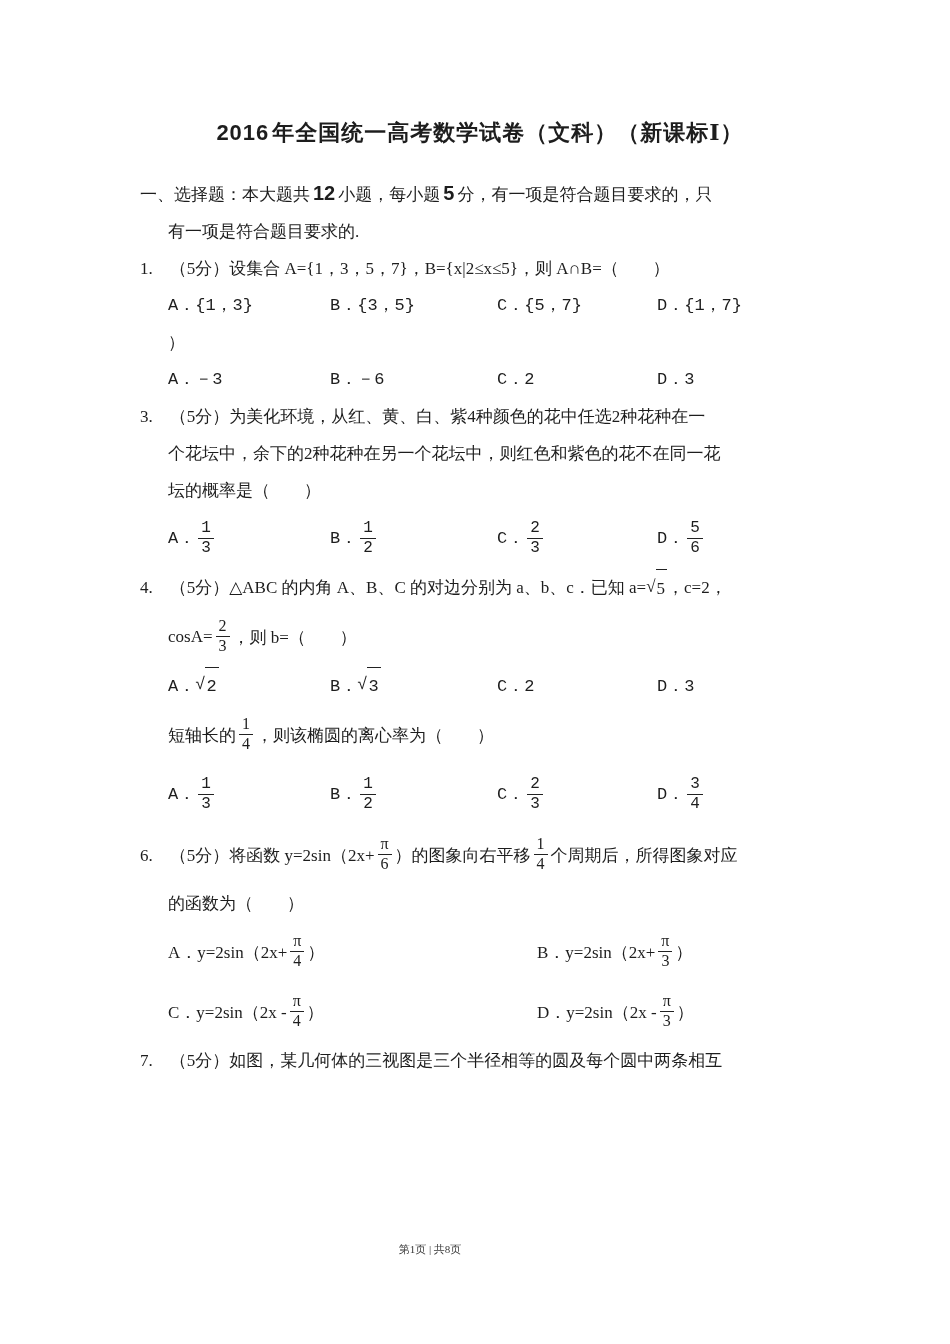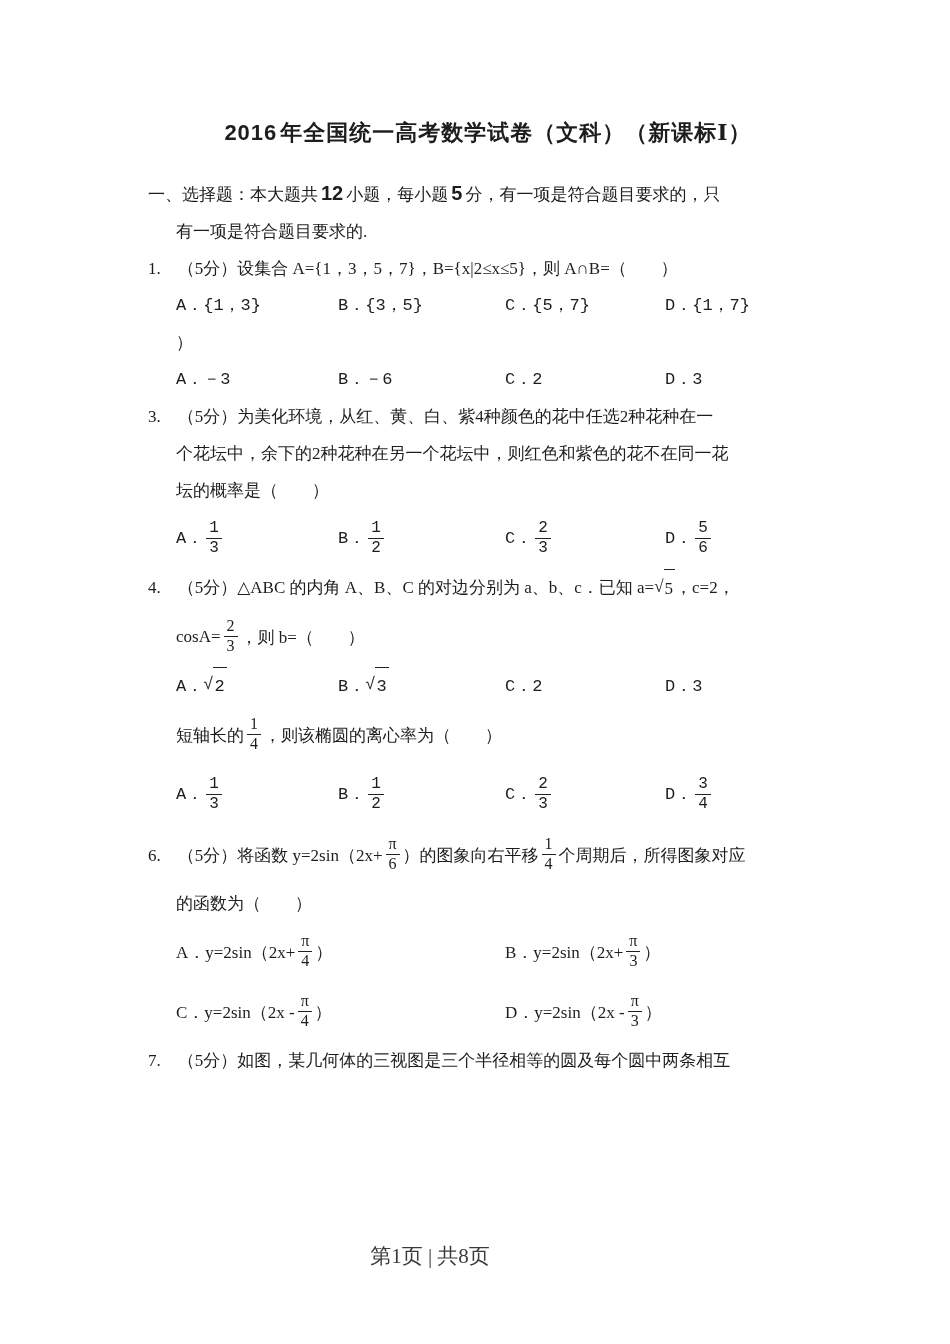--- a/index.html
+++ b/index.html
@@ -6,21 +6,21 @@
   html,body { margin:0; padding:0; }
   body {
     width: 950px; height: 1344px;
     background: #ffffff;
     color: #1d1d1d;
     font-family: "Liberation Serif", "DejaVu Serif", serif;
     font-size: 17px;
     position: relative;
     overflow: hidden;
   }
-  .page { position: absolute; left: 140px; top: 118px; width: 680px; margin-left: 8px; }
+  .page { position: absolute; left: 140px; top: 118px; width: 680px; }
   .title {
     margin: 0 0 27px 0;
     font-size: 22px; font-weight: 700;
     text-align: center; letter-spacing: 1px;
     white-space: nowrap;
   }
   .title .year { font-family: "Liberation Sans", "DejaVu Sans", sans-serif; margin-right: 3px; }
   .ln { line-height: 37px; min-height: 37px; white-space: nowrap; }
   .indent { padding-left: 28px; }
   .tall { display: flex; align-items: center; min-height: 60px; white-space: nowrap; }
@@ -29,37 +29,37 @@
     font-family: "Liberation Sans", "DejaVu Sans", sans-serif;
     font-size: 20px; padding: 0 3px;
   }
   .opts4 {
     display: grid; grid-template-columns: 162px 167px 160px auto;
     padding-left: 28px; min-height: 37px; align-items: center; line-height: 37px; font-family: Liberation Mono, monospace;
   }
   .opts4.tallrow { min-height: 60px; line-height: 1.2; }
   .opts2 {
     display: grid; grid-template-columns: 329px auto;
-    padding-left: 28px; min-height: 60px; align-items: center;
+    padding-left: 28px; min-height: 60px; align-items: center; gap: 40px;
   }
   .opt { display: flex; align-items: center; white-space: nowrap; }
   .frac {
     display: inline-flex; flex-direction: column;
     text-align: center; vertical-align: middle;
     font-size: 16px; line-height: 1.15;
     margin: 0 3px; transform: translateY(-1px);
   }
   .frac .num { border-bottom: 1.3px solid #222; padding: 0 3px; }
   .frac .den { padding: 0 3px; }
   .sqrt { white-space: nowrap; display: inline-flex; align-items: flex-start; }
   .sqrt .sym { display: inline-block; transform: translateY(-1px); }
   .sqrt .rad { border-top: 1.3px solid #222; padding: 0 2px 0 1px; }
   .footer {
     position: absolute; left: 0; top: 1242px; width: 860px;
-    text-align: center; font-size: 21px; color: #3a3a3a;
+    text-align: center; font-size: 11px; color: #3a3a3a;
   }
 </style>
 </head>
 <body>
 
 <main class="page">
 
   <h1 class="title"><span class="year">2016</span><span>年全国统一高考数学试卷（文科）（新课标Ⅰ）</span></h1>
 
   <section>

